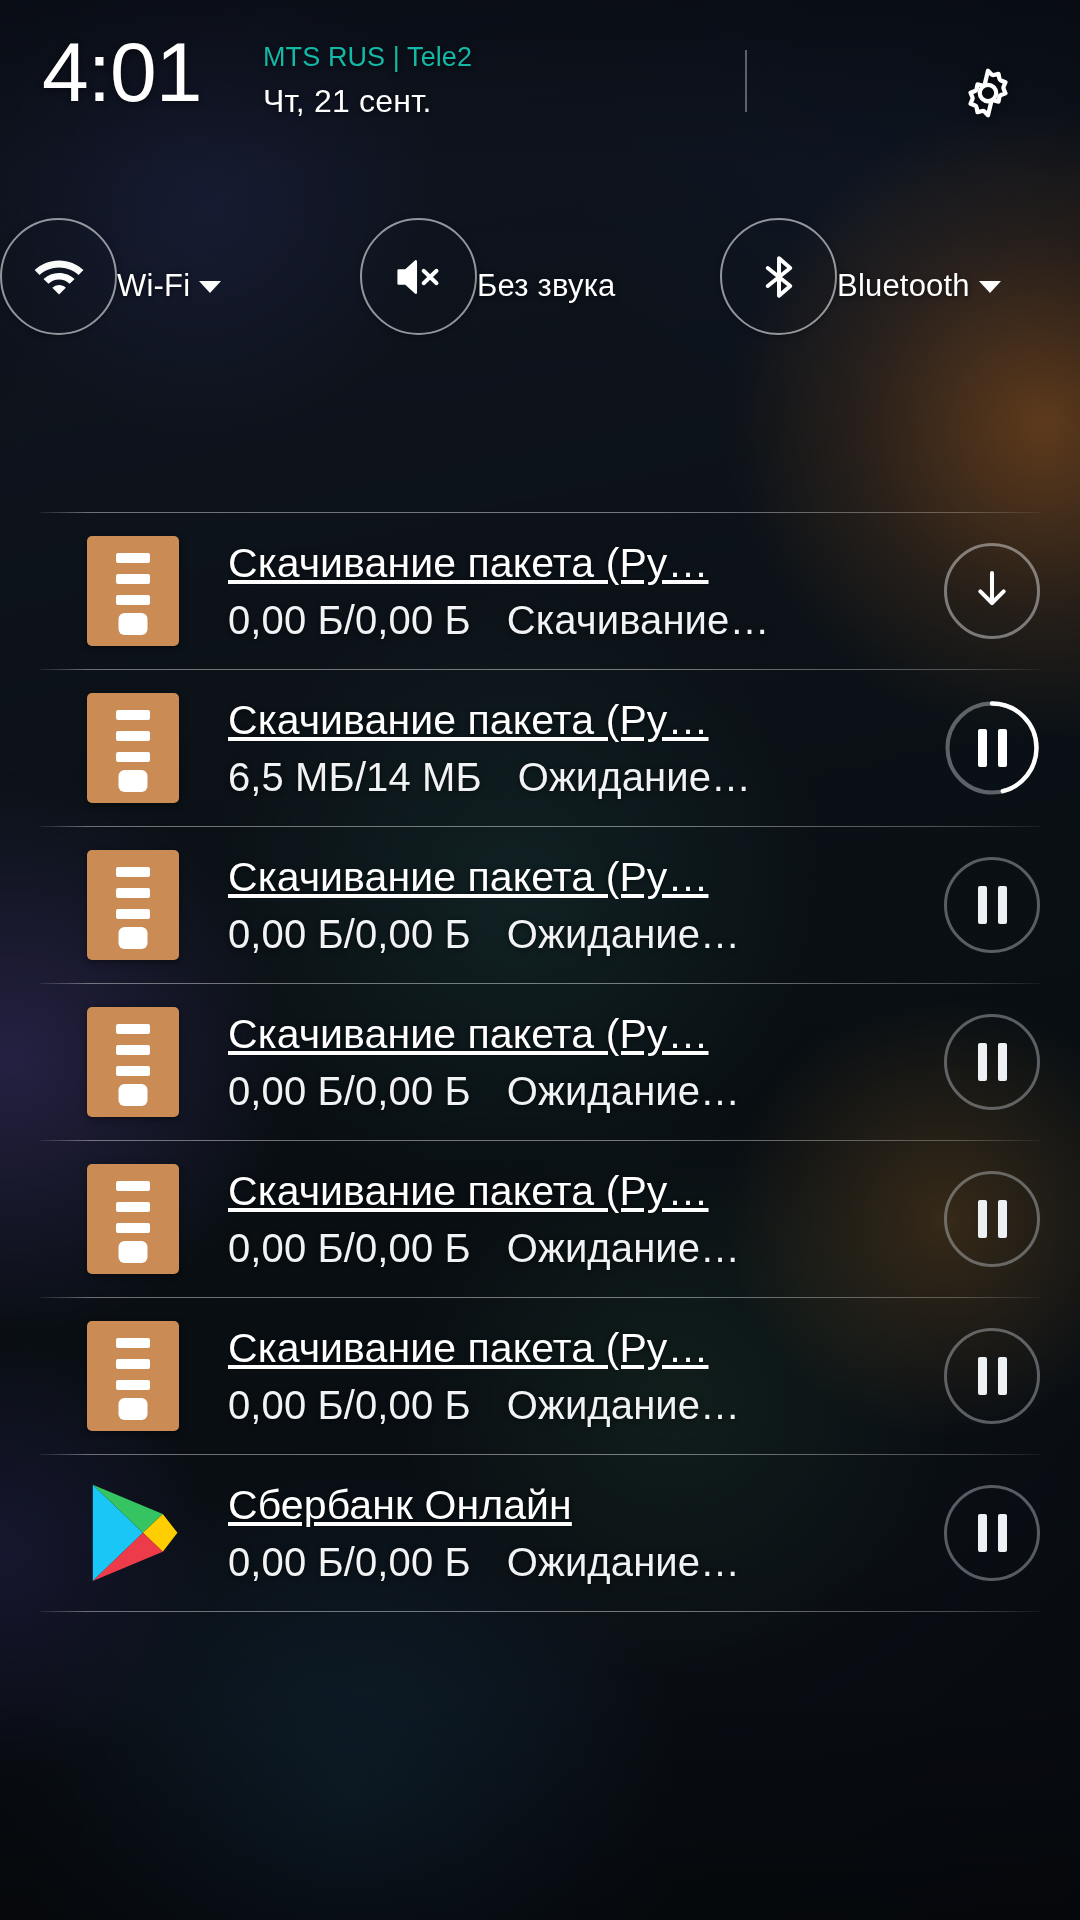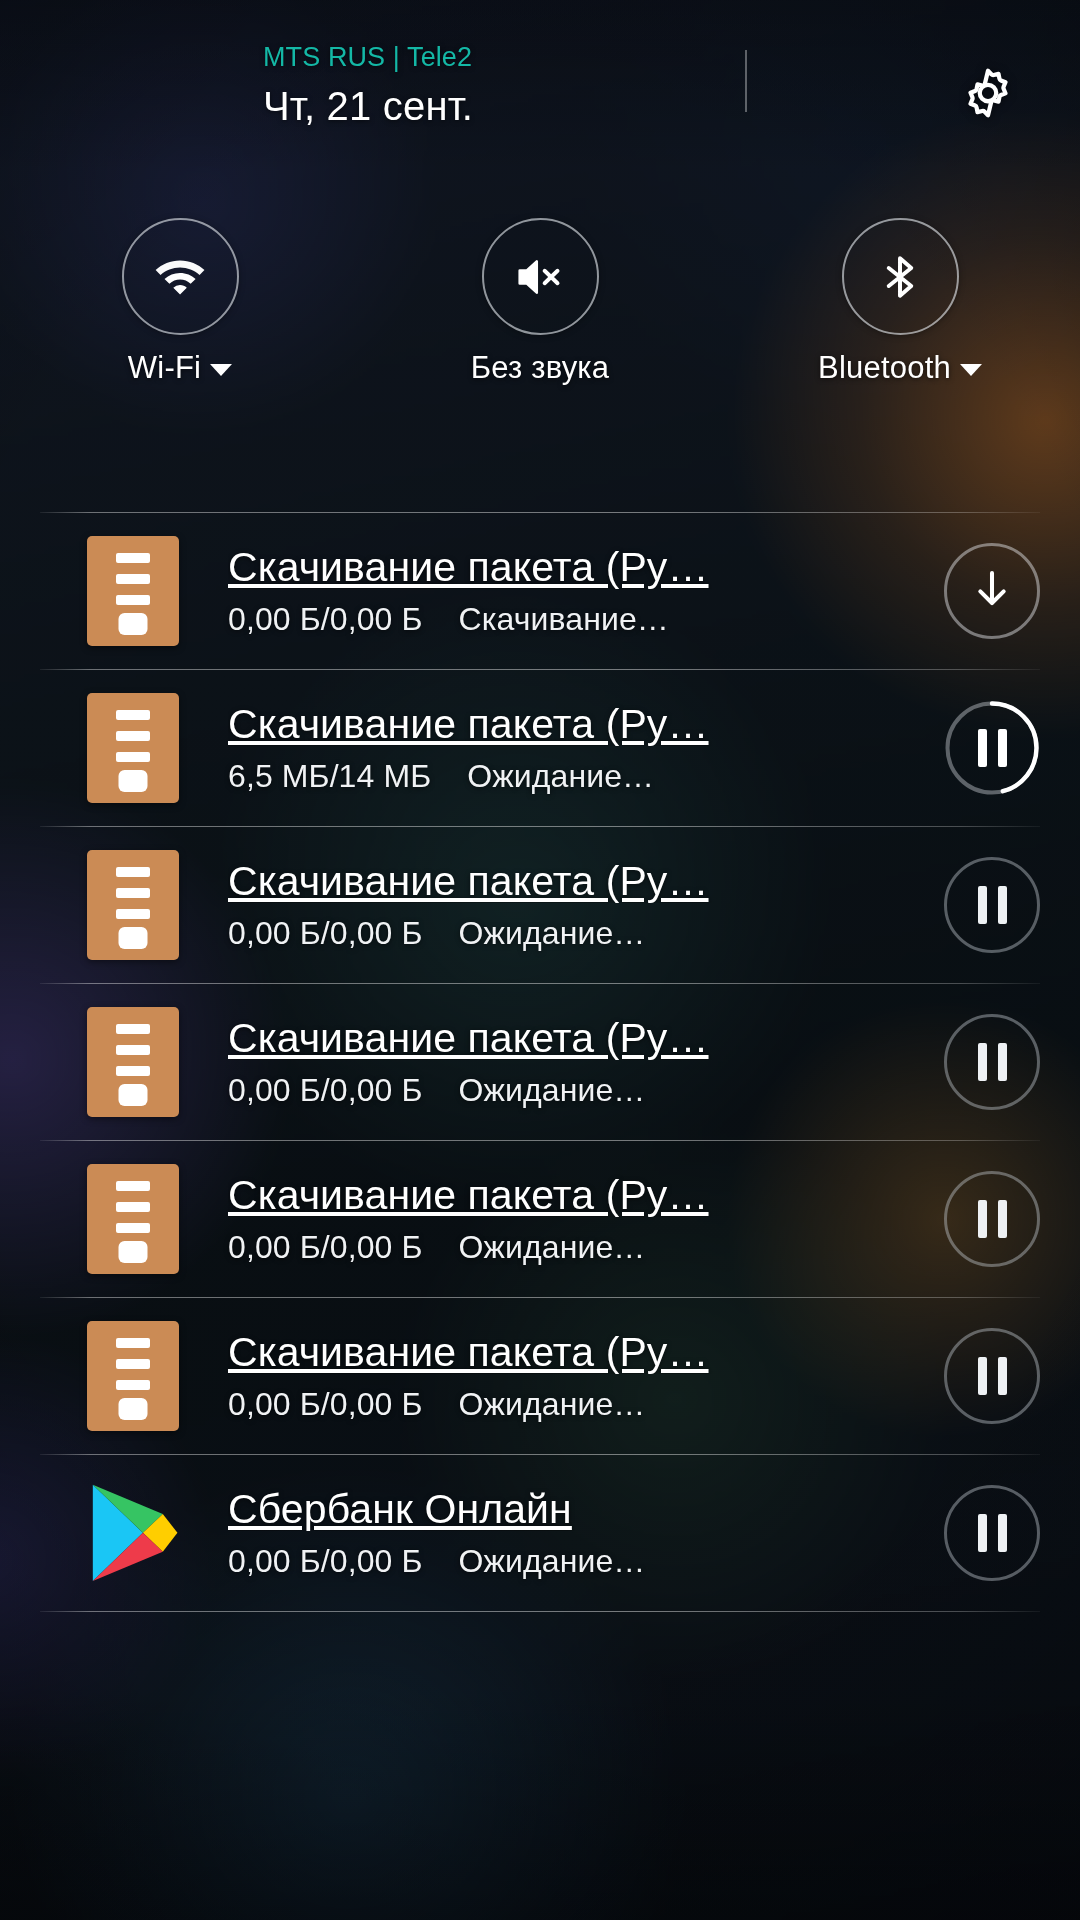--- a/index.html
+++ b/index.html
@@ -74,21 +74,21 @@
     font-size:27px;
     font-weight:400;
     color:#14b8a6;
     line-height:1.18;
     letter-spacing:0.1px;
     text-shadow:0 1px 5px rgba(0,0,0,0.6);
     white-space:nowrap;
   }
   .date {
     margin-top:10px;
-    font-size:40px;
+    font-size:32px;
     font-weight:300;
     color:#ffffff;
     line-height:1.1;
     letter-spacing:0.2px;
     text-shadow:0 1px 5px rgba(0,0,0,0.6);
     white-space:nowrap;
   }
   .header-sep {
     position:absolute;
     left:745px; top:50px;
@@ -110,21 +110,20 @@
   .qs {
     position:absolute;
     left:0; top:218px;
     width:1080px;
     display:flex;
     align-items:flex-start;
   }
   .qs-tile {
     flex:1 1 0;
     display:flex;
-    flex-direction:column;
     align-items:center;
     cursor:pointer;
   }
   .qs-circle {
     width:117px; height:117px;
     border-radius:50%;
     display:flex; align-items:center; justify-content:center;
     border:2px solid rgba(226,230,236,0.62);
     box-shadow:0 1px 6px rgba(0,0,0,0.35);
   }
@@ -221,21 +220,21 @@
     overflow:hidden;
     letter-spacing:0.1px;
     text-shadow:0 1px 5px rgba(0,0,0,0.6);
     text-decoration:underline;
   }
   .notif-sub {
     margin-top:14px;
     display:flex;
     align-items:baseline;
     gap:36px;
-    font-size:32px;
+    font-size:40px;
     font-weight:400;
     color:#f0f2f4;
     line-height:1.05;
     white-space:nowrap;
     letter-spacing:0.1px;
     text-shadow:0 1px 5px rgba(0,0,0,0.6);
   }
   .notif-action {
     flex:0 0 auto;
     width:96px; height:96px;
@@ -265,20 +264,21 @@
 <body>
 
 <div id="screen">
 
   <div class="wallpaper"></div>
   <div class="wallpaper-vignette"></div>
   <div class="shade-scrim"></div>
 
   <div class="header">
 
+    <div class="clock">4:01</div>
 
     <div class="header-texts">
       <div class="carrier">MTS RUS | Tele2</div>
       <div class="date">Чт, 21 сент.</div>
     </div>
 
     <div class="header-sep"></div>
 
     <div class="settings-btn">
       <span>

